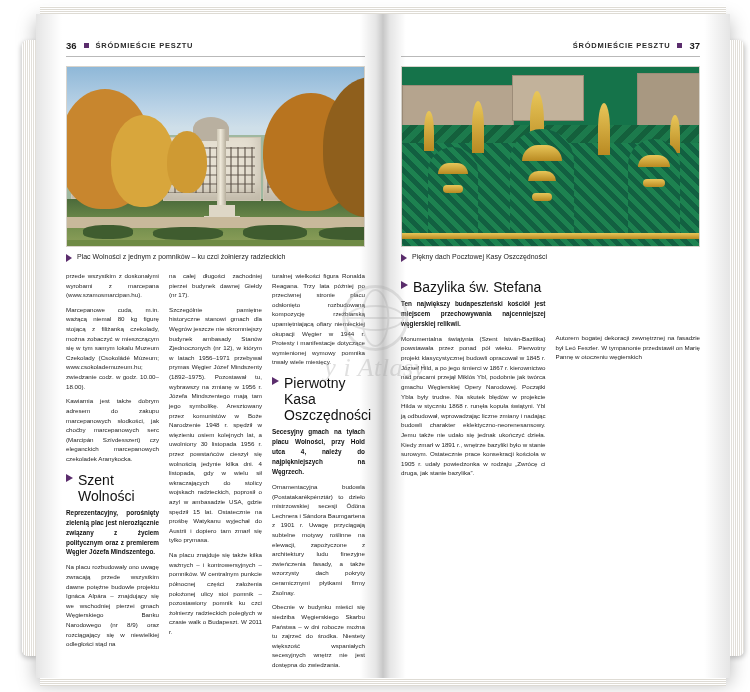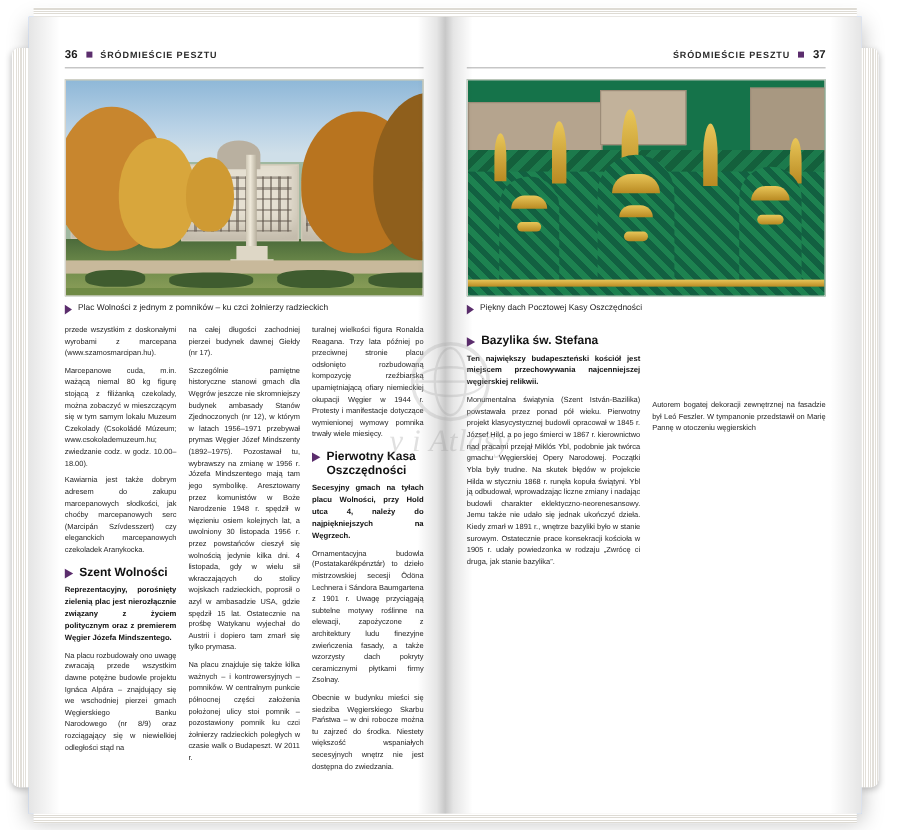--- a/index.html
+++ b/index.html
@@ -17,21 +17,21 @@
   #page {
     position: relative;
     width: 750px;
     height: 692px;
     background: #ffffff;
   }
 
   
   .book {
     position: absolute;
-    left: 24px;
+    left: 36px;
     top: 14px;
     width: 694px;
     height: 664px;
     background: #3b82f6;
     box-shadow: 0 6px 18px rgba(0,0,0,0.28);
   }
   
   .edge {
     position: absolute;
     top: 26px;
@@ -274,23 +274,23 @@
   .sec-head .tri {
     width: 0; height: 0;
     border-top: 4.5px solid transparent;
     border-bottom: 4.5px solid transparent;
     border-left: 7px solid #5b2d6d;
     margin-top: 2px;
     flex: 0 0 auto;
   }
   .sec-head h2 {
     margin: 0;
-    font-size: 10px;
+    font-size: 14px;
     line-height: 1.15;
-    font-weight: bold;
+    font-weight: normal;
     color: #111;
   }
 
   
   .watermark {
     position: absolute;
     left: 50%;
     top: 285px;
     transform: translateX(-50%);
     z-index: 9;

